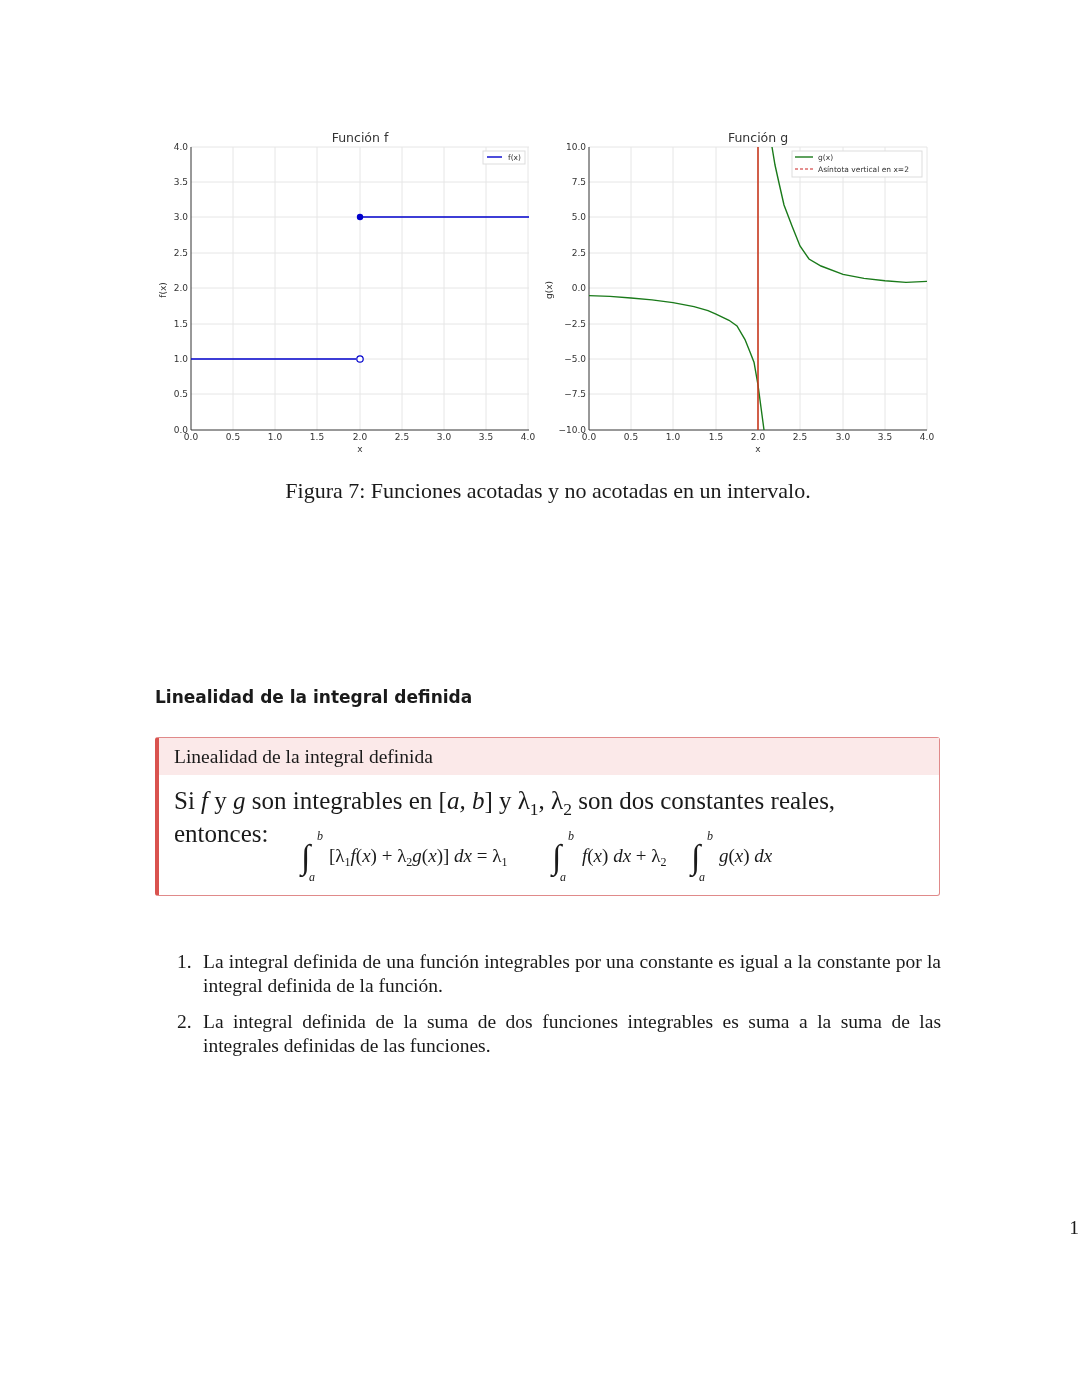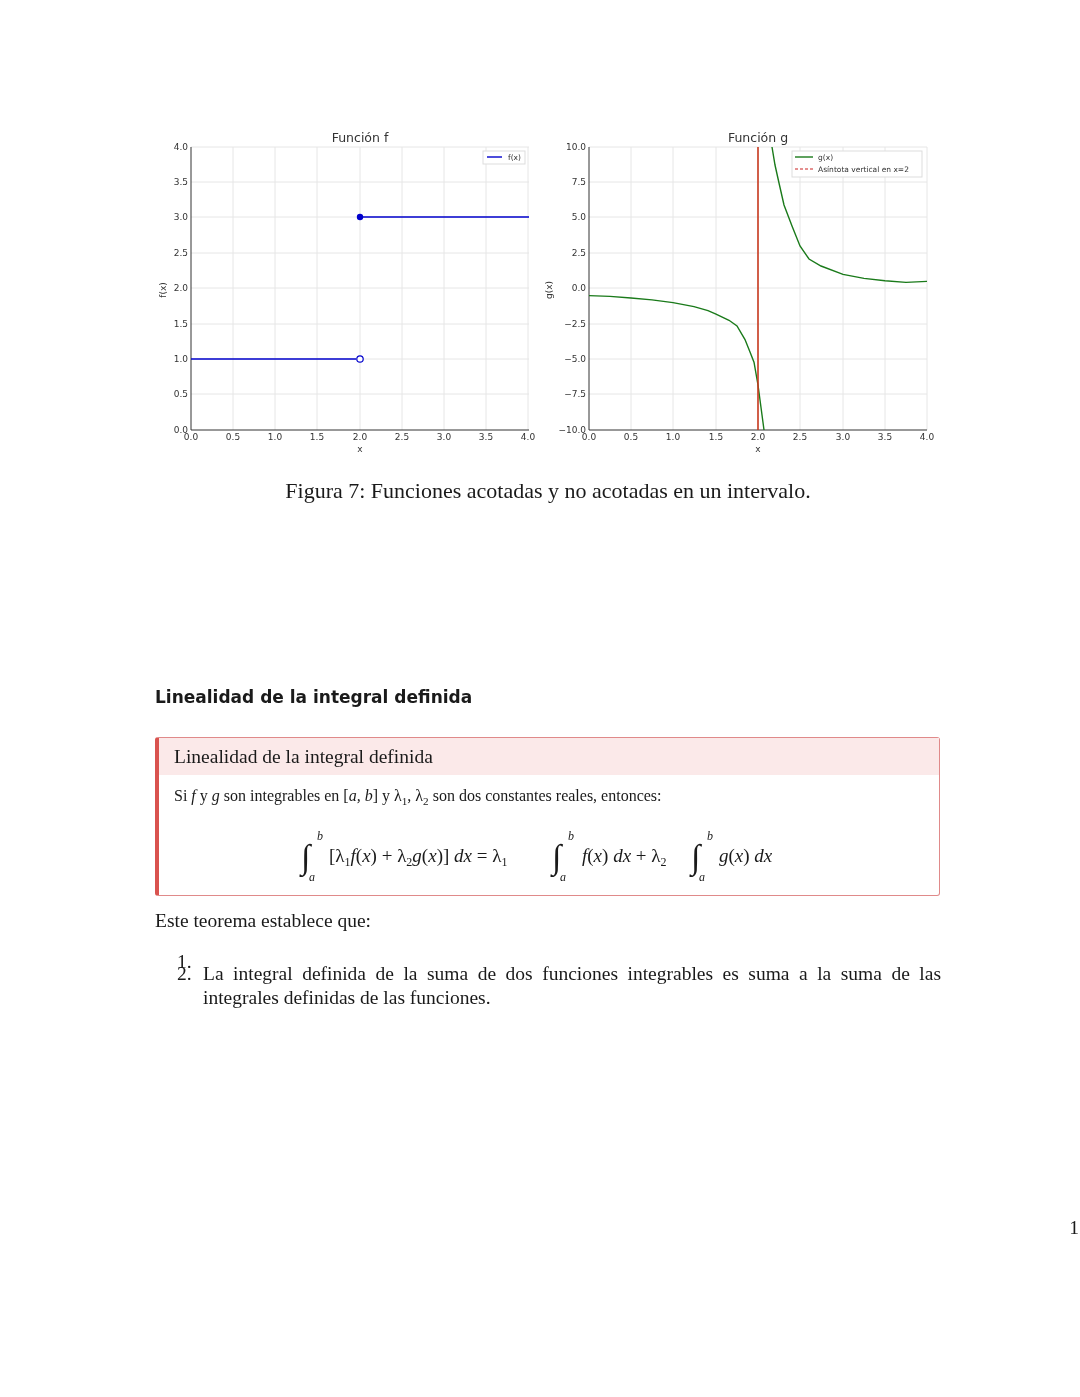--- a/index.html
+++ b/index.html
@@ -10,21 +10,21 @@
   .figs svg { position:absolute; top:0; }
   .sans { font-family:"DejaVu Sans","Liberation Sans",sans-serif; }
   .caption { position:absolute; left:0; width:1080px; top:478px; text-align:center; font-size:22px; }
   .para { position:absolute; left:147px; width:786px; font-size:19.5px; line-height:24px; text-align:justify; }
   .para i, .mi { font-style:italic; }
   .heading { position:absolute; left:147px; top:687px; font-family:"DejaVu Sans","Liberation Sans",sans-serif;
              font-weight:bold; font-size:17px; }
   .thm { position:absolute; left:147px; top:737px; width:785px; height:159px; border:1px solid #e08a8a;
          border-left:4px solid #d9534f; border-radius:3px; box-sizing:border-box; background:#fff; }
   .thm-title { height:37px; background:#fbe9e9; font-size:19.5px; line-height:37px; padding-left:15px; }
-  .thm-body { padding:12px 15px 0 15px; font-size:16px; }
+  .thm-body { padding:12px 15px 0 15px; font-size:25px; }
   .formula { position:absolute; left:0; width:100%; top:88px; height:60px; text-align:center; }
   .list { position:absolute; left:147px; width:786px; font-size:19.5px; line-height:24px; }
   .li { position:relative; padding-left:48px; margin-bottom:12px; text-align:justify; }
   .li .num { position:absolute; left:22px; top:0; }
   .pagenum { position:absolute; top:1217px; left:0; width:1080px; text-align:right; font-size:19.5px; }
   sub { font-size:70%; }
 </style>
 </head>
 <body>
 
@@ -179,25 +179,25 @@
           <text x="283" y="36"><tspan font-style="italic">f</tspan>(<tspan font-style="italic">x</tspan>) <tspan font-style="italic">dx</tspan> + λ<tspan font-size="12" dy="4">2</tspan></text>
           <text x="392" y="42" font-size="34">∫</text>
           <text x="408" y="14" font-size="12" font-style="italic">b</text>
           <text x="400" y="55" font-size="12" font-style="italic">a</text>
           <text x="420" y="36"><tspan font-style="italic">g</tspan>(<tspan font-style="italic">x</tspan>) <tspan font-style="italic">dx</tspan></text>
         </g>
       </svg>
     </div>
   </div>
 
-  <div class="para" style="top:909px">Este teorema establece que:</div>
 
   <div class="list" style="top:950px">
     <div class="li">
       <span class="num">1.</span>
+      <span>La integral definida de una función integrables por una constante es igual a la constante por la integral definida de la función.</span>
     </div>
     <div class="li">
       <span class="num">2.</span>
       <span>La integral definida de la suma de dos funciones integrables es suma a la suma de las integrales definidas de las funciones.</span>
     </div>
   </div>
 
 
   <div class="pagenum">11</div>
 </div>

